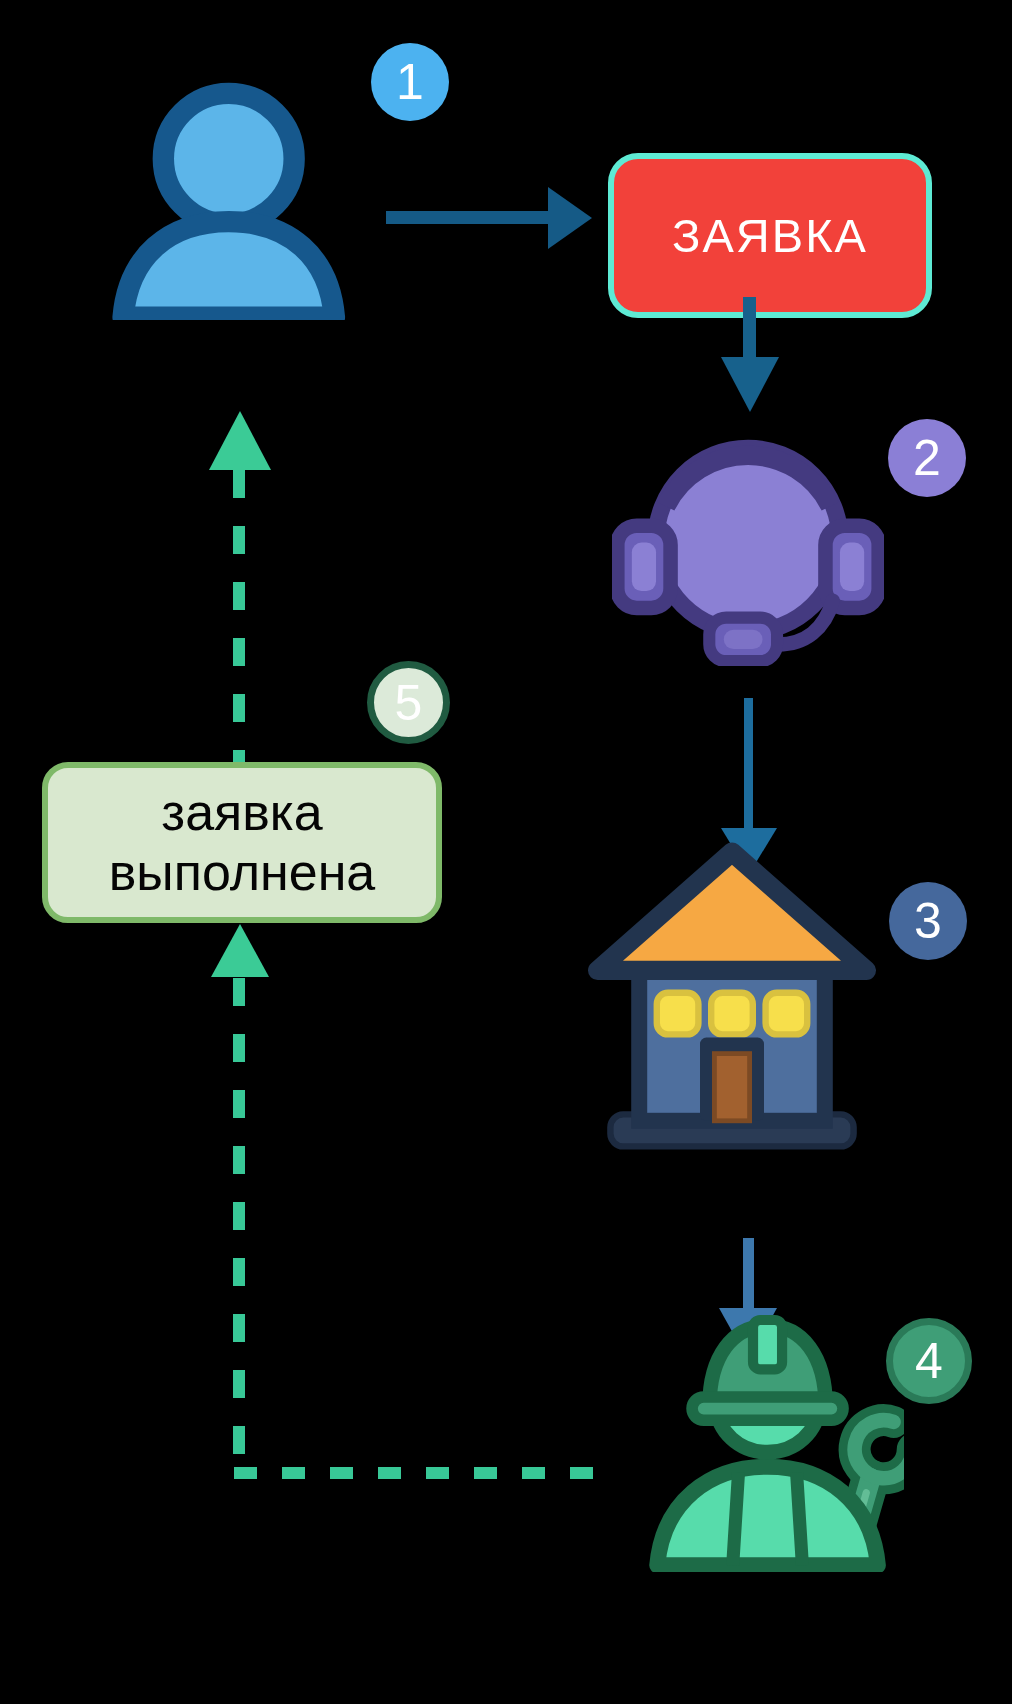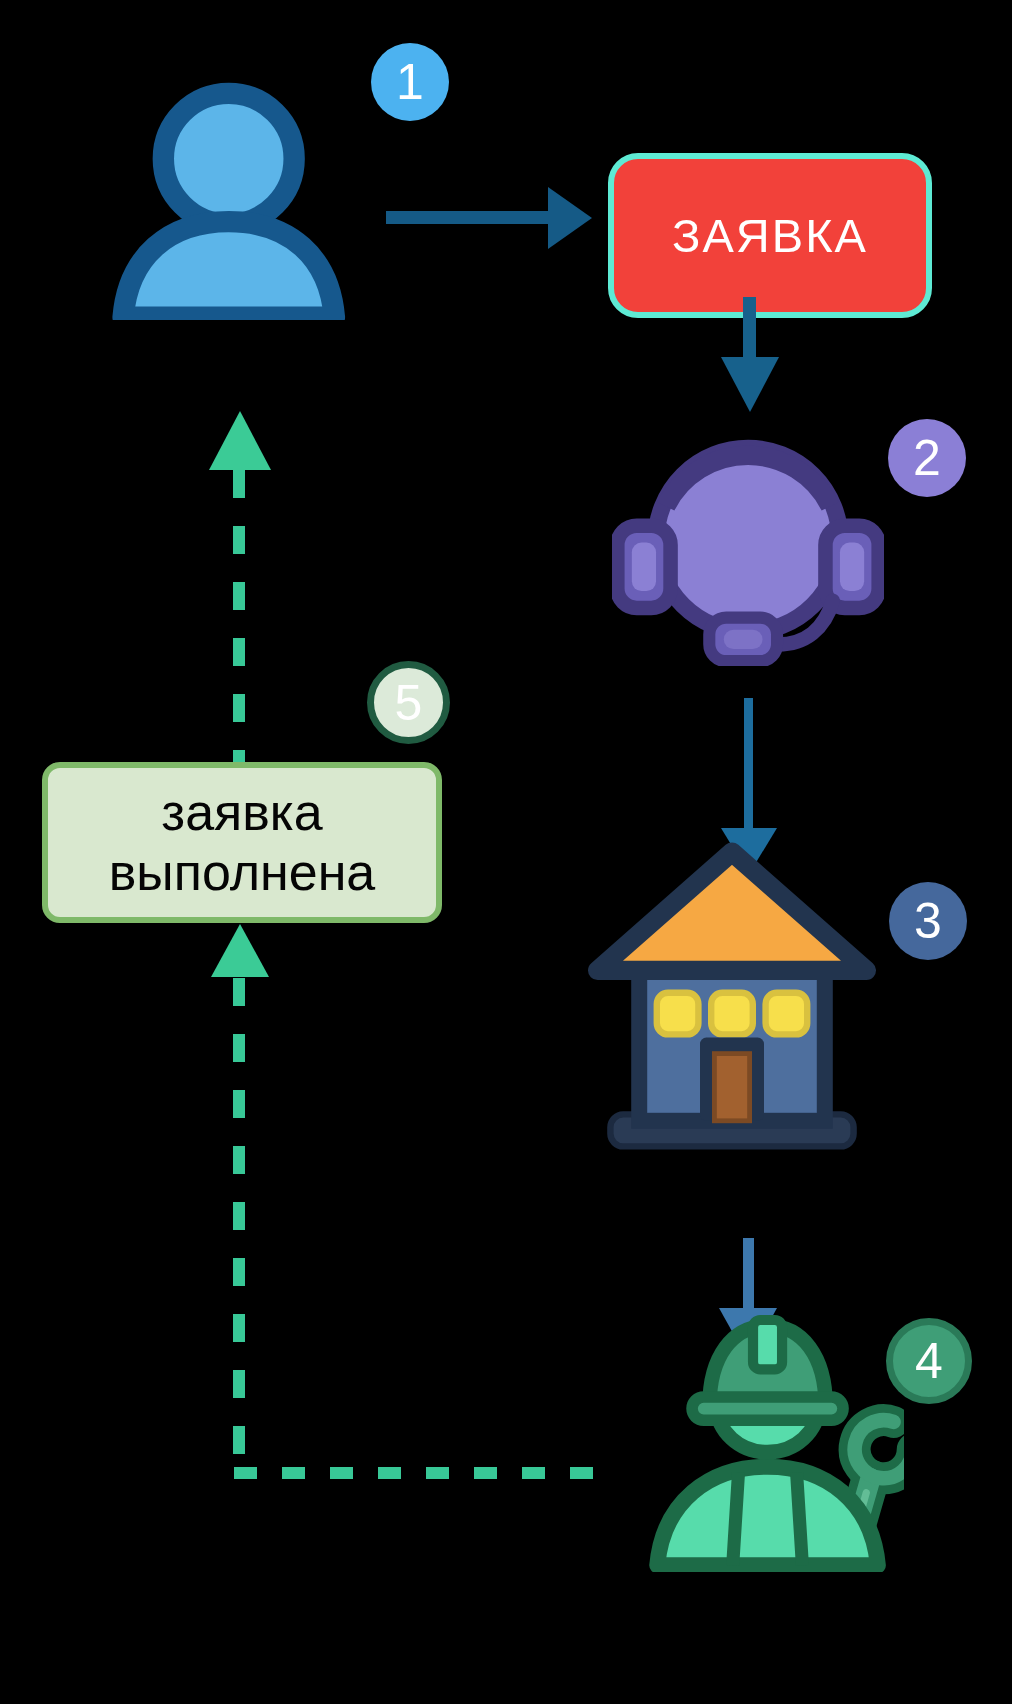--- a/index.html
+++ b/index.html
@@ -31,21 +31,21 @@
   
   .request-box{
     left:608px;top:133px;width:324px;height:165px;
     background:#f2413a;border:6px solid #5eead4;border-radius:30px;
     box-sizing:border-box;
     display:flex;align-items:center;justify-content:center;
     color:#fff;font-size:47px;letter-spacing:2px;margin-top:20px;
   }
   .done-box{
     left:42px;top:762px;width:400px;height:161px;
-    background:#d9e8cf;border:6px solid #7fb969;border-radius:18px;
+    background:#d9e8cf;border:6px solid #7fb969;border-radius:26px;
     box-sizing:border-box;
     display:flex;align-items:center;justify-content:center;
     color:#050505;font-size:52px;line-height:1.15;text-align:center;
   }
   .done-box span{display:block;max-width:350px;}
 
   
   .shaft-h{height:13px;background:#155a86;}
   .tri-right{width:0;height:0;border-top:31px solid transparent;border-bottom:31px solid transparent;border-left:44px solid #155a86;}
   .a2-shaft{left:743px;top:297px;width:13px;height:60px;background:#17618c;}

